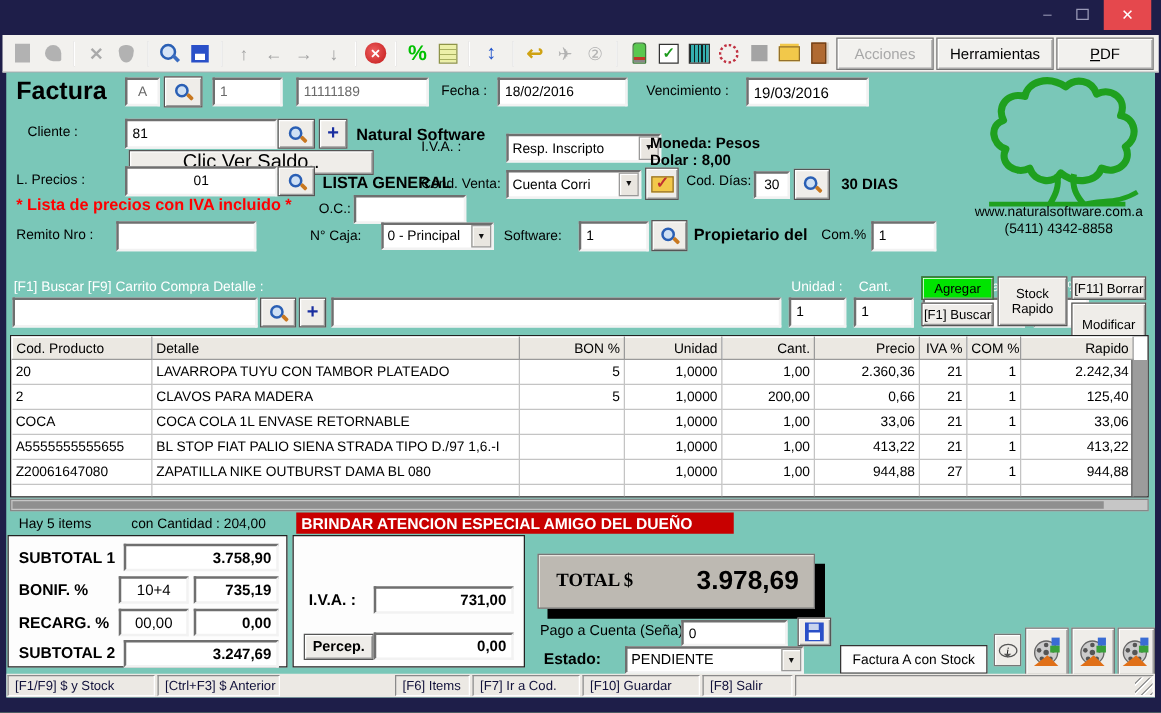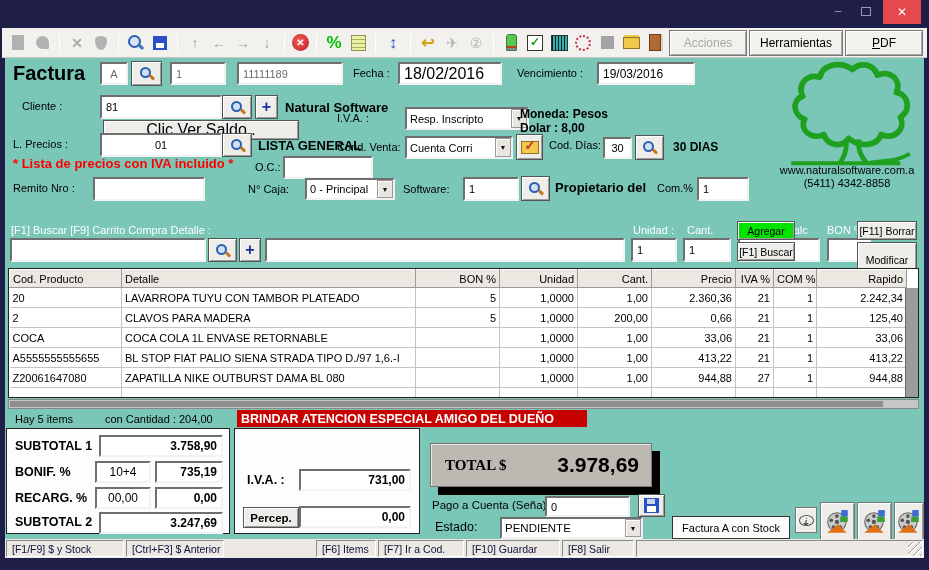--- a/index.html
+++ b/index.html
@@ -169,21 +169,21 @@
   <div class="content">
 
     <div class="lbl" style="left:8px;top:4px;font-size:20px;font-weight:bold;">Factura</div>
     <input class="field gray" style="left: 95px; top: 4px; width: 28px; height: 23px; text-align: center;" value="A">
     <div class="btn3d" style="left:126px;top:3px;width:31px;height:25px;">
         <span class="mag"></span>
       </div>
     <input class="field gray" style="left: 165px; top: 4px; width: 56px; height: 23px;" value="1">
     <input class="field gray" style="left: 232px; top: 4px; width: 106px; height: 23px;" value="11111189">
     <div class="lbl" style="left:348px;top:9px;">Fecha :</div>
-    <input class="field" style="left: 393px; top: 4px; width: 104px; height: 23px; font-size: 16px;" value="18/02/2016">
+    <input class="field" style="left: 393px; top: 4px; width: 104px; height: 23px; font-size: 11px;" value="18/02/2016">
     <div class="lbl" style="left:512px;top:9px;">Vencimiento :</div>
     <input class="field" style="left: 592px; top: 4px; width: 98px; height: 23px; font-size: 12px;" value="19/03/2016">
 
     <div class="lbl" style="left:17px;top:42px;">Cliente :</div>
     <input class="field" style="left: 95px; top: 37px; width: 122px; height: 24px;" value="81">
     <div class="btn3d" style="left:217px;top:37px;width:30px;height:24px;">
         <span class="mag"></span>
       </div>
     <div class="btn3d" style="left:250px;top:37px;width:23px;height:24px;">
         <span class="plus-g">+</span>
@@ -263,20 +263,24 @@
     <input class="field" style="left: 626px; top: 180px; width: 46px; height: 24px;" value="1">
     <div class="lbl w" style="left:682px;top:166px;">Cant.</div>
     <input class="field" style="left: 678px; top: 180px; width: 48px; height: 24px;" value="1">
     <div class="lbl w" style="left:733px;top:166px;">$ Unit/F1 Calc</div>
     <input class="field" style="left: 733px; top: 180px; width: 82px; height: 24px;">
     <div class="lbl w" style="left:822px;top:166px;">BON % :</div>
     <input class="field" style="left: 822px; top: 180px; width: 44px; height: 24px;">
 
     <div class="btn3d srch-btn agregar" style="left:732px;top:163px;width:58px;height:19px;">Agregar</div>
     <div class="btn3d srch-btn" style="left:732px;top:184px;width:58px;height:19px;">[F1] Buscar</div>
+    <div class="btn3d srch-btn stock-rapido" style="left:793px;top:163px;width:56px;height:40px;">
+      <span>Stock</span>
+        <span>Rapido</span>
+    </div>
     <div class="btn3d srch-btn" style="left:852px;top:163px;width:60px;height:19px;">[F11] Borrar</div>
     <div class="btn3d srch-btn" style="left:852px;top:184px;width:60px;height:36px;">Modificar</div>
 
     <div class="gridwrap">
       <table class="grid">
         <colgroup>
           <col style="width:112px">
             <col style="width:294px">
             <col style="width:84px">
             <col style="width:78px">
@@ -400,21 +404,21 @@
 
     <div class="totalbox">
       <span class="total-lab">TOTAL $</span>
       <span class="total-val">3.978,69</span>
     </div>
     <div class="lbl" style="left:427px;top:441px;font-size:11.5px;">Pago a Cuenta (Seña)</div>
     <input class="field" style="left: 540px; top: 438px; width: 85px; height: 21px;" value="0">
     <div class="btn3d" style="left:633px;top:436px;width:27px;height:23px;">
         <span class="floppy"></span>
       </div>
-    <div class="lbl" style="left:430px;top:462px;font-size:12.5px;">Estado:</div>
+    <div class="lbl" style="left:430px;top:462px;font-size:12.5px;font-weight:bold;">Estado:</div>
     <div class="dd" style="left:495px;top:459px;width:143px;height:22px;">
       <span class="dd-val" style="font-size:11.5px;">PENDIENTE</span>
         <span class="dd-btn">▼</span>
     </div>
     <div style="position:absolute;left:667px;top:458px;width:118px;height:23px;background:#fdfdfd;border:1px solid #333;display:flex;align-items:center;justify-content:center;font-size:11px;">Factura A con Stock</div>
     <div class="info-btn">
         <span class="balloon">i</span>
       </div>
 
     <div class="media-btn" style="left:815px;">

